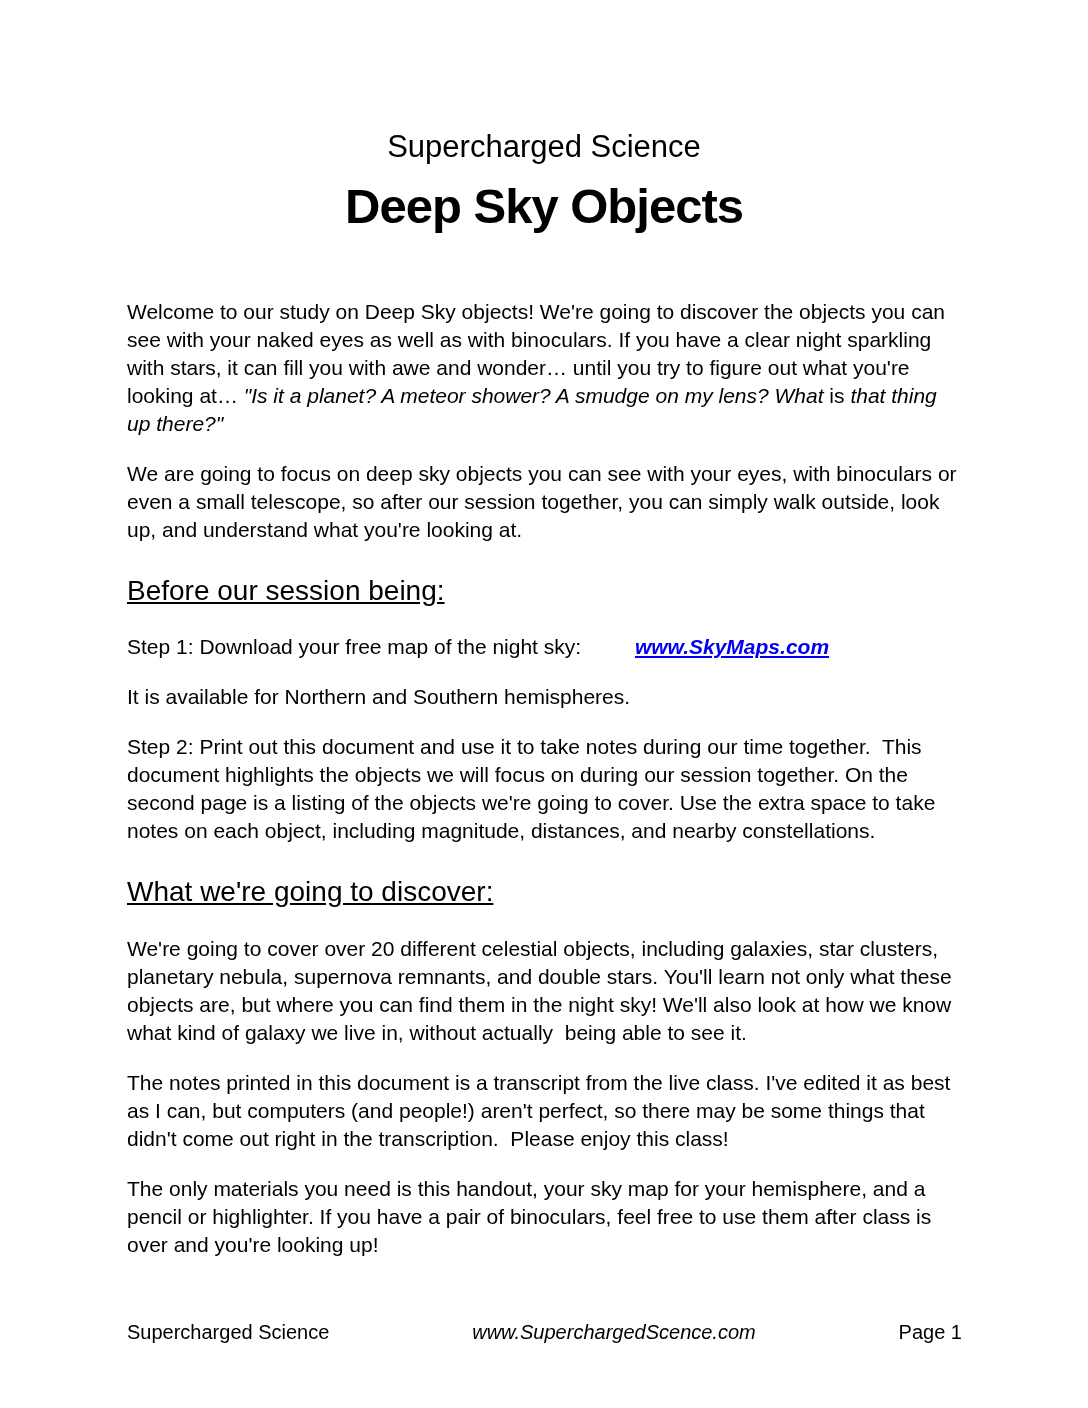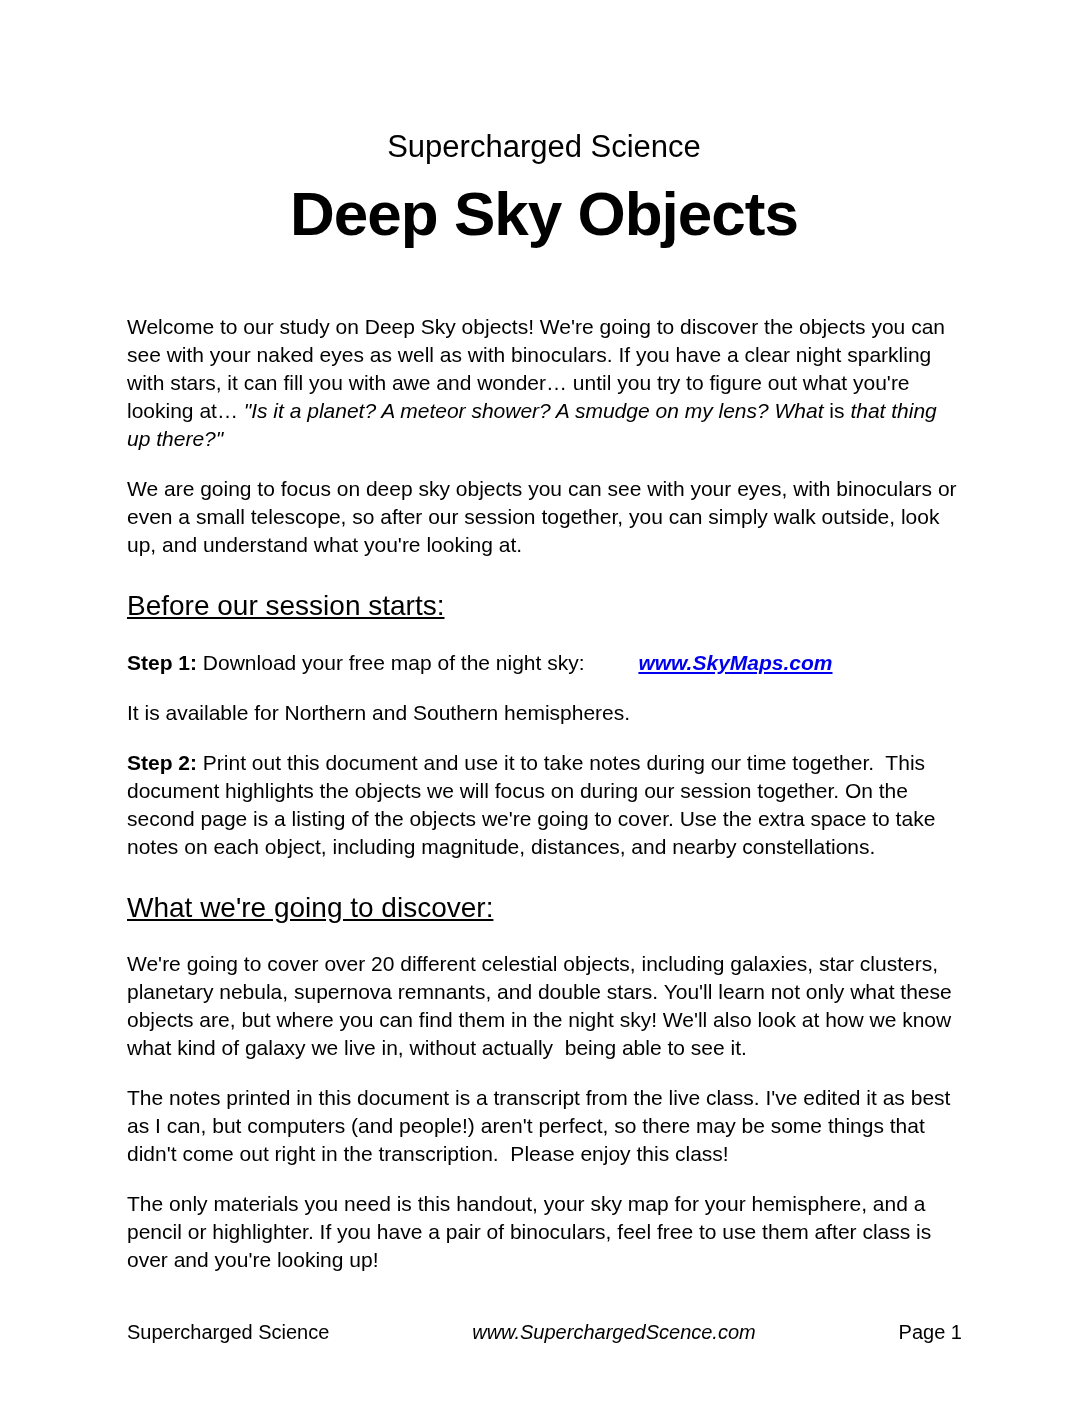--- a/index.html
+++ b/index.html
@@ -20,21 +20,21 @@
     padding-top: 128px;
     text-align: center;
   }
   .subtitle {
     font-size: 31px;
     line-height: 1.25;
     font-weight: normal;
   }
   .title {
     margin: 10px 0 0 0;
-    font-size: 62px;
+    font-size: 49px;
     line-height: 1.2;
     font-weight: bold;
     letter-spacing: -1px;
   }
   .content {
     margin: 62px 126px 0 127px;
     font-size: 21px;
     line-height: 28px;
   }
   .para {
@@ -42,21 +42,21 @@
     white-space: pre-wrap;
   }
   .section-heading {
     font-size: 28px;
     line-height: 1.2;
     font-weight: normal;
     text-decoration: underline;
     margin: 30px 0 26px 0;
   }
   .italic { font-style: italic; }
-  .bold   { font-weight: bold; }
+  .bold   { font-weight: normal; }
   .link {
     color: var(--link-color, #0000EE);
     font-weight: bold;
     font-style: italic;
     text-decoration: underline;
     cursor: pointer;
     margin-left: 48px;
   }
   .footer {
     position: absolute;
@@ -80,21 +80,21 @@
     <div class="subtitle">Supercharged Science</div>
     <h1 class="title">Deep Sky Objects</h1>
   </header>
 
   <main class="content">
 
     <p class="para"><span>Welcome to our study on Deep Sky objects! We're going to discover the objects you can see with your naked eyes as well as with binoculars. If you have a clear night sparkling with stars, it can fill you with awe and wonder… until you try to figure out what you're looking at… </span><span class="italic">"Is it a planet? A meteor shower? A smudge on my lens? What</span><span> is </span><span class="italic">that thing up there?"</span></p>
 
     <p class="para">We are going to focus on deep sky objects you can see with your eyes, with binoculars or even a small telescope, so after our session together, you can simply walk outside, look up, and understand what you're looking at.</p>
 
-    <h2 class="section-heading">Before our session starts:</h2>
+    <h2 class="section-heading">Before our session being:</h2>
 
     <p class="para"><span class="bold">Step 1:</span><span> Download your free map of the night sky: </span><a class="link">www.SkyMaps.com</a></p>
 
     <p class="para">It is available for Northern and Southern hemispheres.</p>
 
     <p class="para"><span class="bold">Step 2:</span><span> Print out this document and use it to take notes during our time together.  This document highlights the objects we will focus on during our session together. On the second page is a listing of the objects we're going to cover. Use the extra space to take notes on each object, including magnitude, distances, and nearby constellations.</span></p>
 
     <h2 class="section-heading">What we're going to discover:</h2>
 
     <p class="para">We're going to cover over 20 different celestial objects, including galaxies, star clusters, planetary nebula, supernova remnants, and double stars. You'll learn not only what these objects are, but where you can find them in the night sky! We'll also look at how we know what kind of galaxy we live in, without actually  being able to see it.</p>

